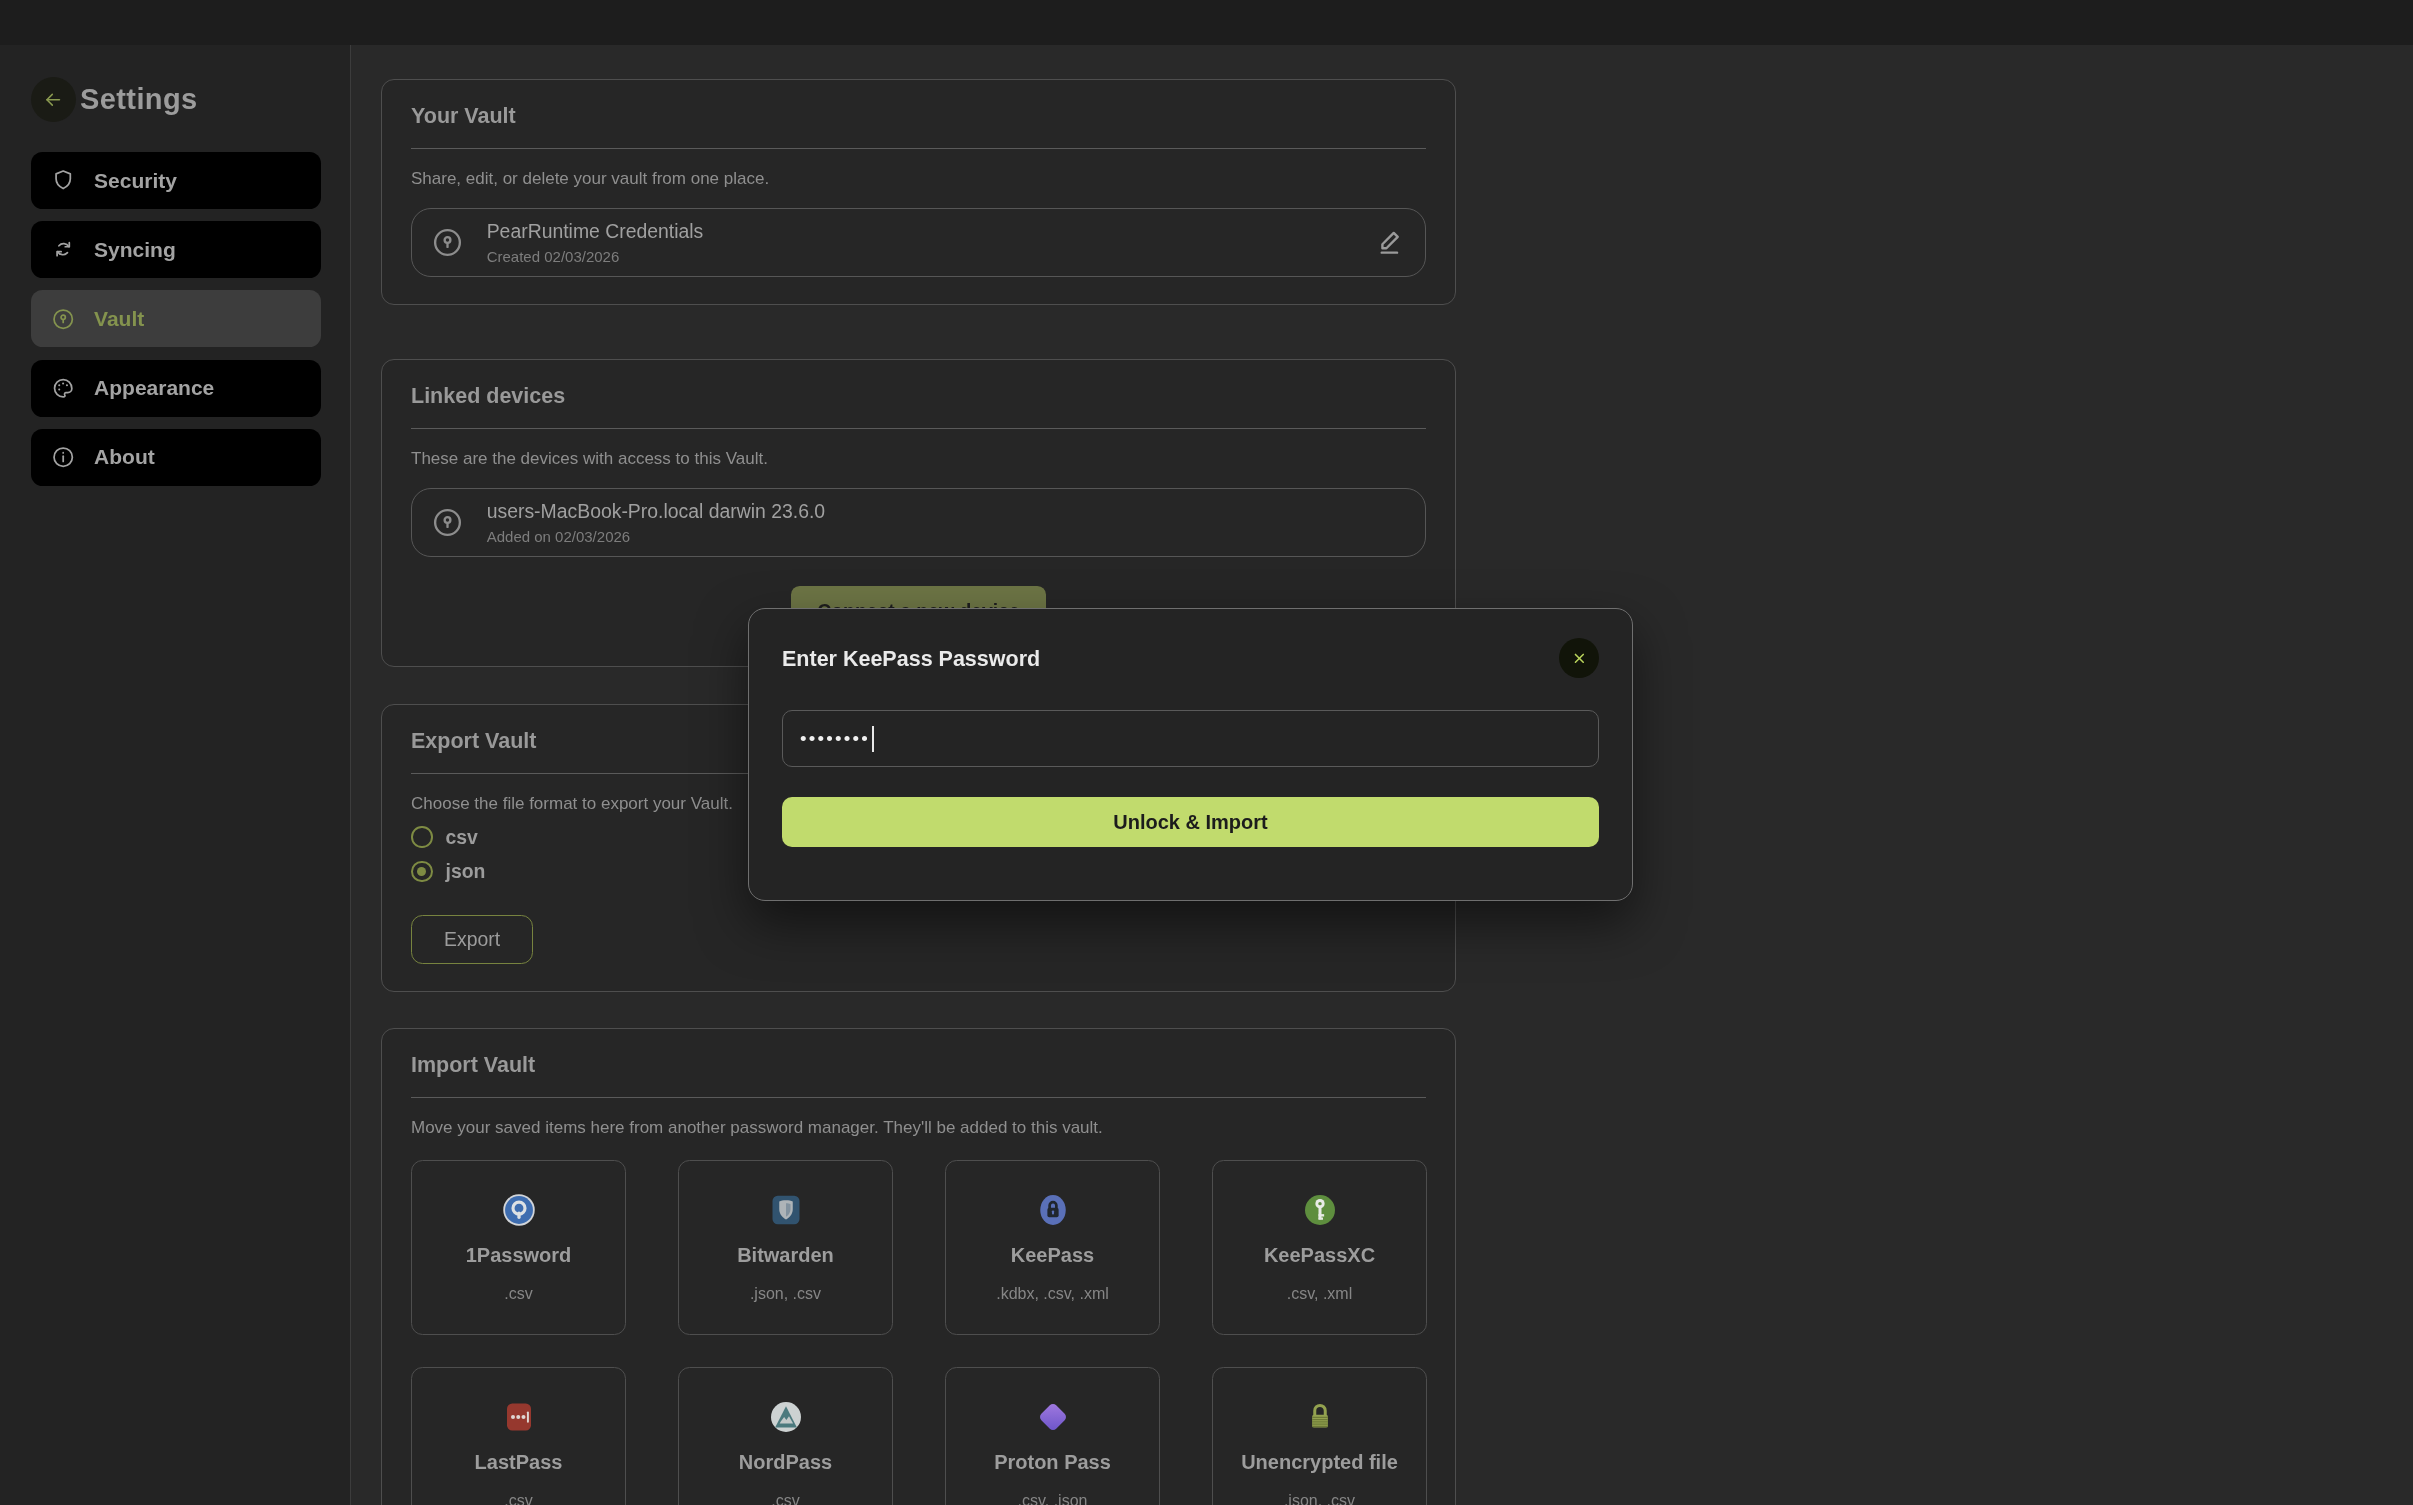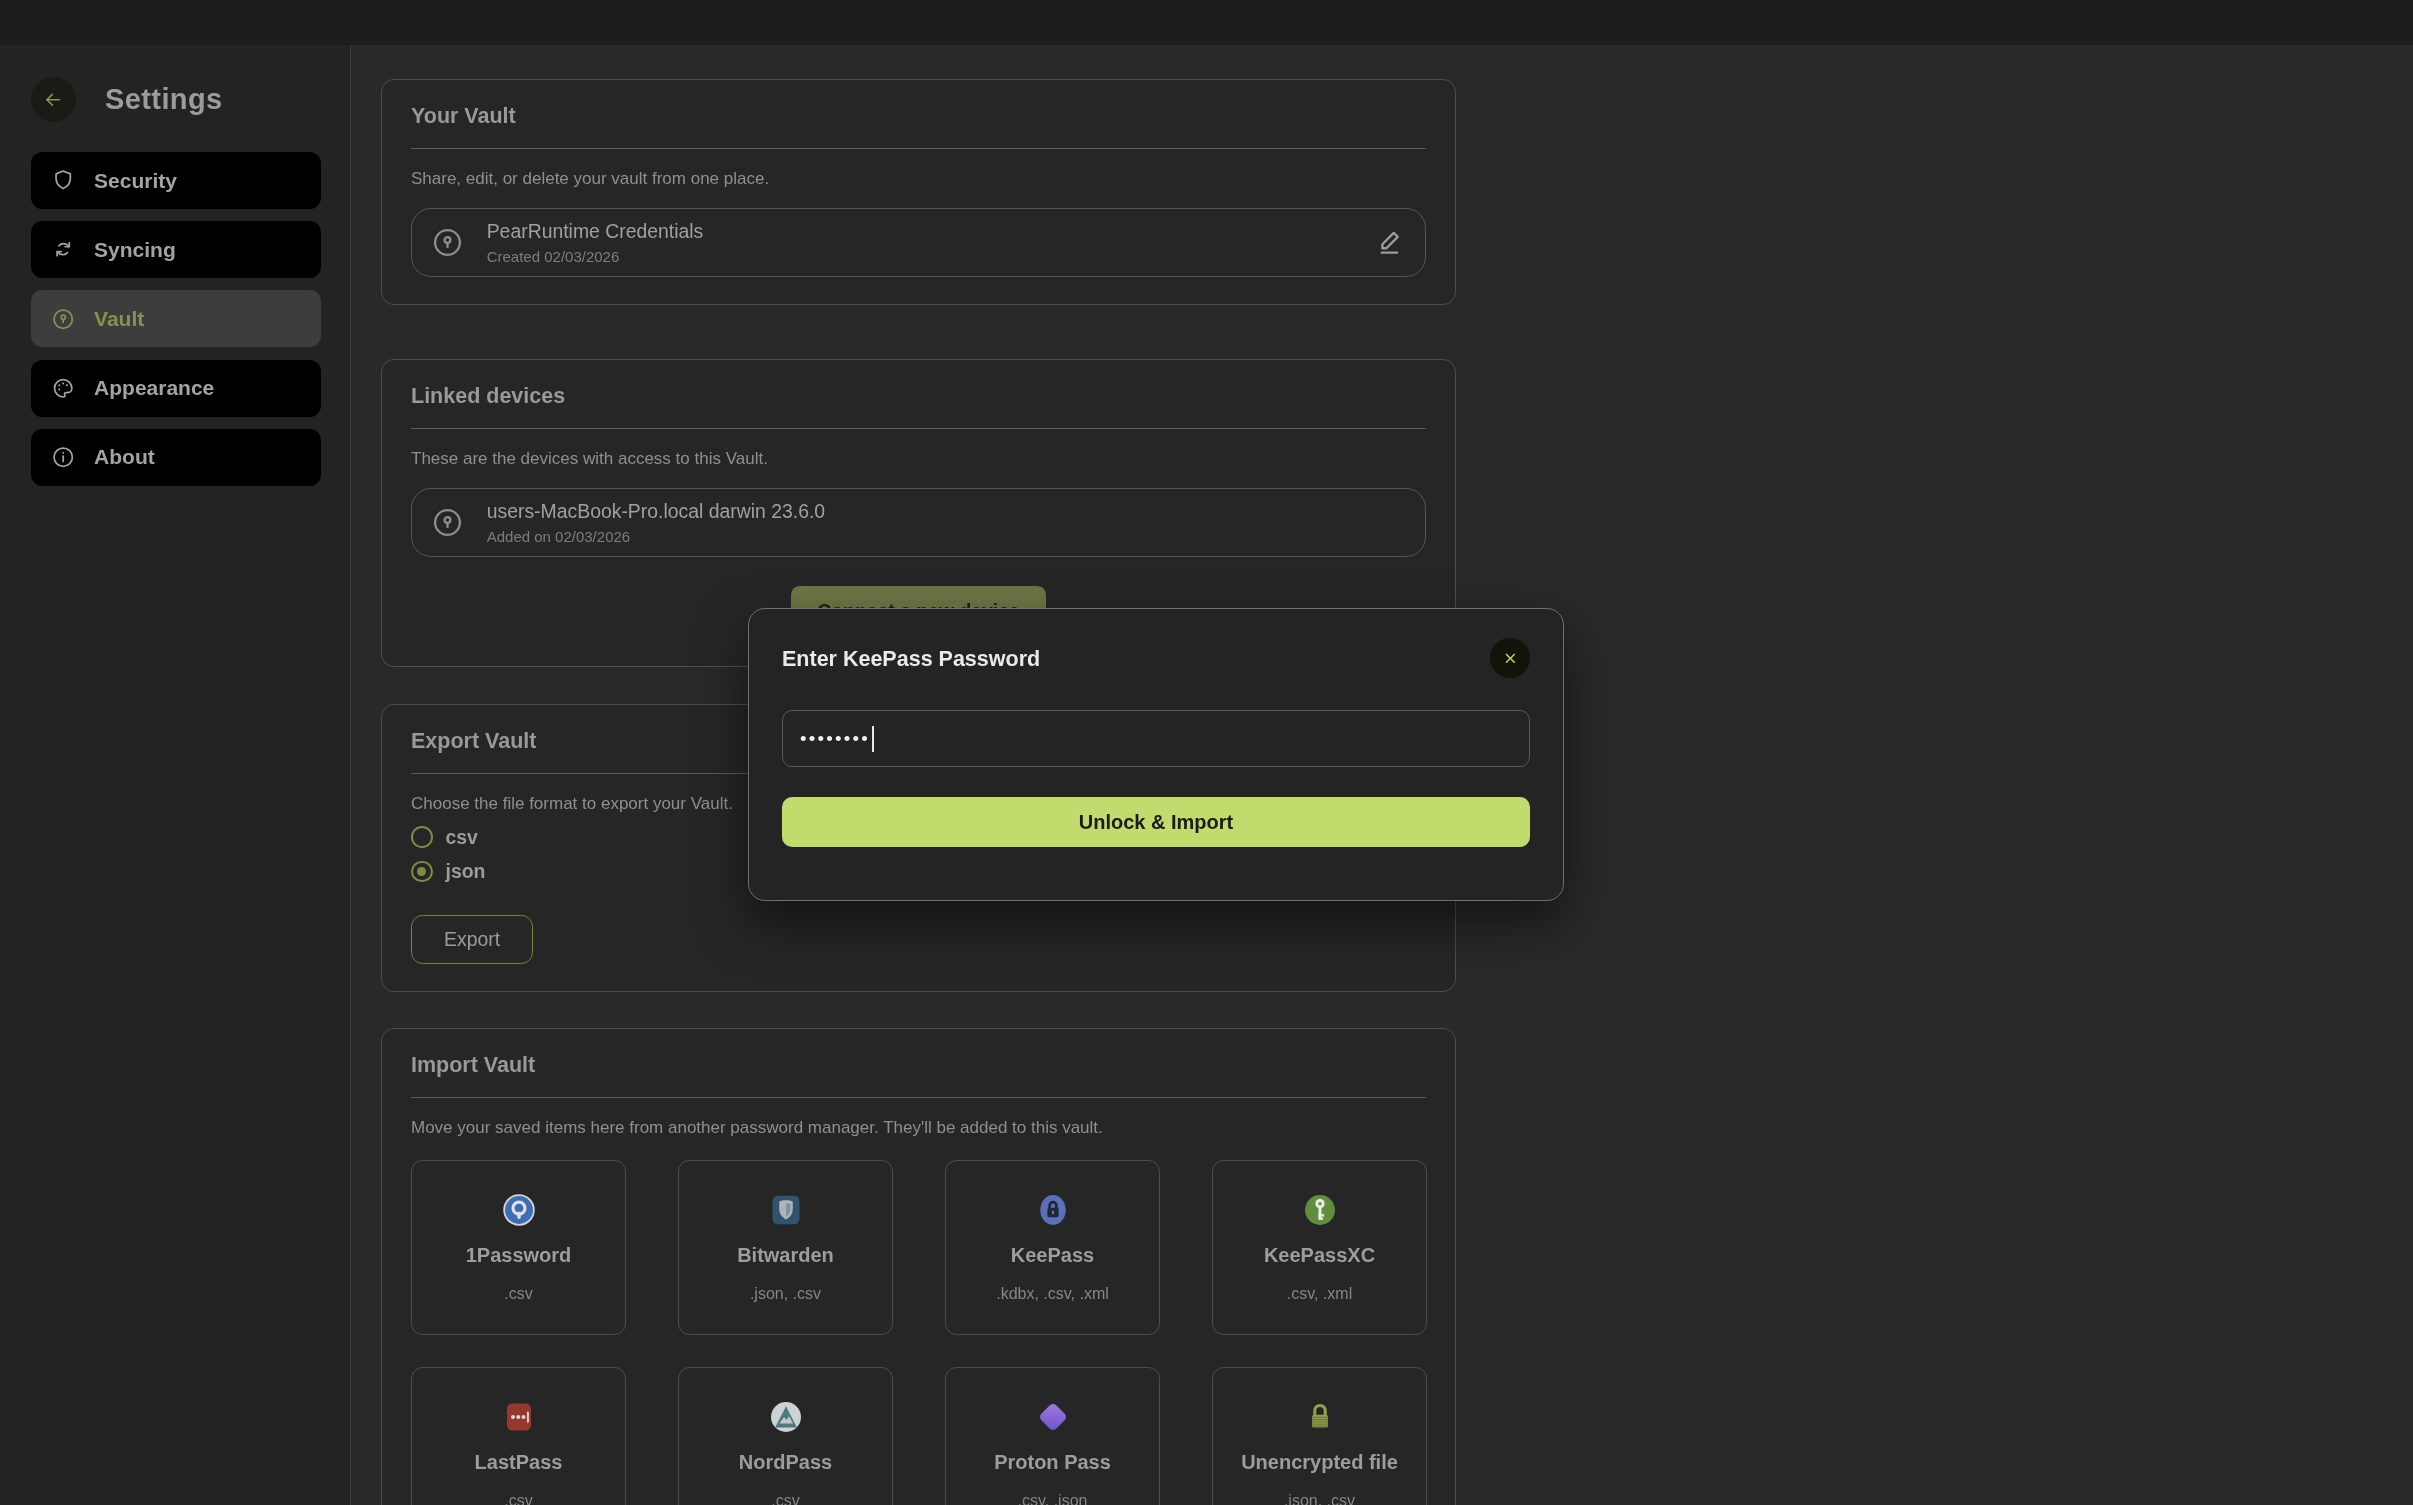--- a/index.html
+++ b/index.html
@@ -3,21 +3,21 @@
 <meta charset="utf-8">
 <style>
   html,body{margin:0;padding:0;background:#1d1d1d;}
   .app{position:relative;width:2413px;height:1506px;background:#292929;overflow:hidden;
        font-family:"Liberation Sans",sans-serif;-webkit-font-smoothing:antialiased;}
   .topbar{height:45px;background:#1d1d1d;}
   .body{display:flex;height:1461px;}
   
   .sidebar{width:351px;min-width:351px;background:#232323;border-right:0.7px solid #3c3c3c;
            box-sizing:border-box;padding:32px 29px 0 31px;}
-  .side-head{display:flex;align-items:center;gap:29px;margin-bottom:30px;}
+  .side-head{display:flex;align-items:center;gap:4px;margin-bottom:30px;}
   .back-btn{width:45px;height:45px;border-radius:50%;background:#1a1b15;display:flex;
             align-items:center;justify-content:center;color:#8a9a50;cursor:pointer;}
   .side-title{font-size:29px;font-weight:bold;color:#9c9c9c;letter-spacing:0.4px;}
   .nav-item{display:flex;align-items:center;gap:18.7px;height:57px;border-radius:11.5px;
             background:#000000;margin-bottom:12.2px;padding:0 0 0 20px;color:#a3a3a3;cursor:pointer;}
   .nav-item .lbl{font-size:21px;font-weight:bold;}
   .nav-item.active{background:#3d3d3d;color:#84934e;}
   .icon24{width:24.4px;height:24.4px;flex:0 0 24.4px;}
   .icon24 svg{width:100%;height:100%;stroke:currentColor;fill:none;stroke-width:1.7;
               stroke-linecap:round;stroke-linejoin:round;}
@@ -49,21 +49,21 @@
               border:1.4px solid #77833f;border-radius:11.5px;font-size:19.4px;font-family:inherit;cursor:pointer;}
   
   .tiles{margin-top:21.5px;display:grid;grid-template-columns:repeat(4,215px);gap:32px 52px;}
   .tile{border:0.7px solid #4e4e4e;border-radius:11.5px;box-sizing:border-box;height:175px;
         display:flex;flex-direction:column;align-items:center;justify-content:center;
         padding:7.2px;cursor:pointer;}
   .tile .logo{width:36px;height:36px;}
   .tile .t-name{margin-top:16px;font-size:20px;font-weight:bold;color:#9d9d9d;}
   .tile .t-fmt{margin-top:18px;font-size:16px;color:#868686;}
   
-  .modal{position:absolute;left:748px;top:608px;width:816px;height:293px;box-sizing:border-box;
+  .modal{position:absolute;left:748px;top:608px;width:885px;height:293px;box-sizing:border-box;
          background:#242424;border:1.4px solid #6f6f6f;border-radius:17px;
          box-shadow:0 21.5px 50px rgba(0,0,0,.5);padding:29px 33px;z-index:10;}
   .modal-head{display:flex;align-items:flex-start;}
   .modal-title{font-size:21.5px;font-weight:bold;color:#eaeaea;margin-top:8.6px;}
   .close-btn{margin-left:auto;width:40px;height:40px;border-radius:50%;background:#111409;
              display:flex;align-items:center;justify-content:center;color:#b9d45c;cursor:pointer;}
   .close-btn svg{width:18.7px;height:18.7px;stroke:currentColor;stroke-width:2;fill:none;stroke-linecap:round;}
   .pw-field{margin-top:32px;height:55px;border:1.4px solid #5a5a5a;border-radius:10px;background:#242424;
             display:flex;align-items:center;padding:0 17px;cursor:text;}
   .pw-dots{font-size:18.7px;letter-spacing:2.2px;color:#f0f0f0;}

